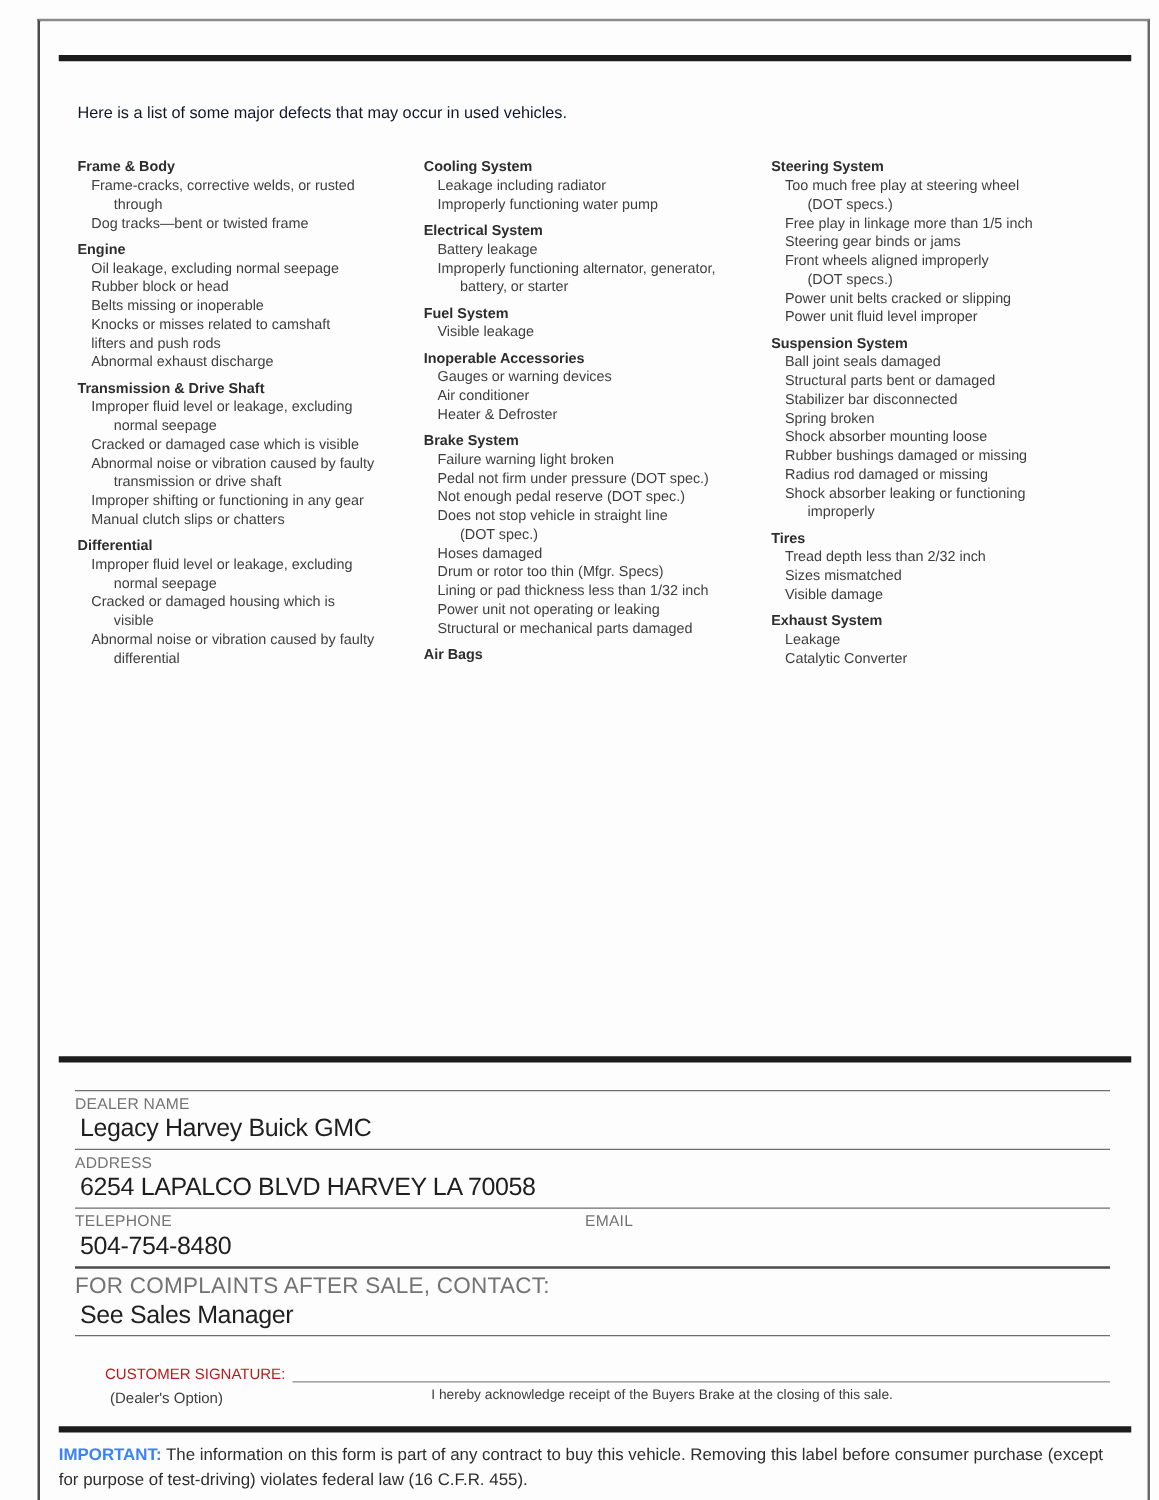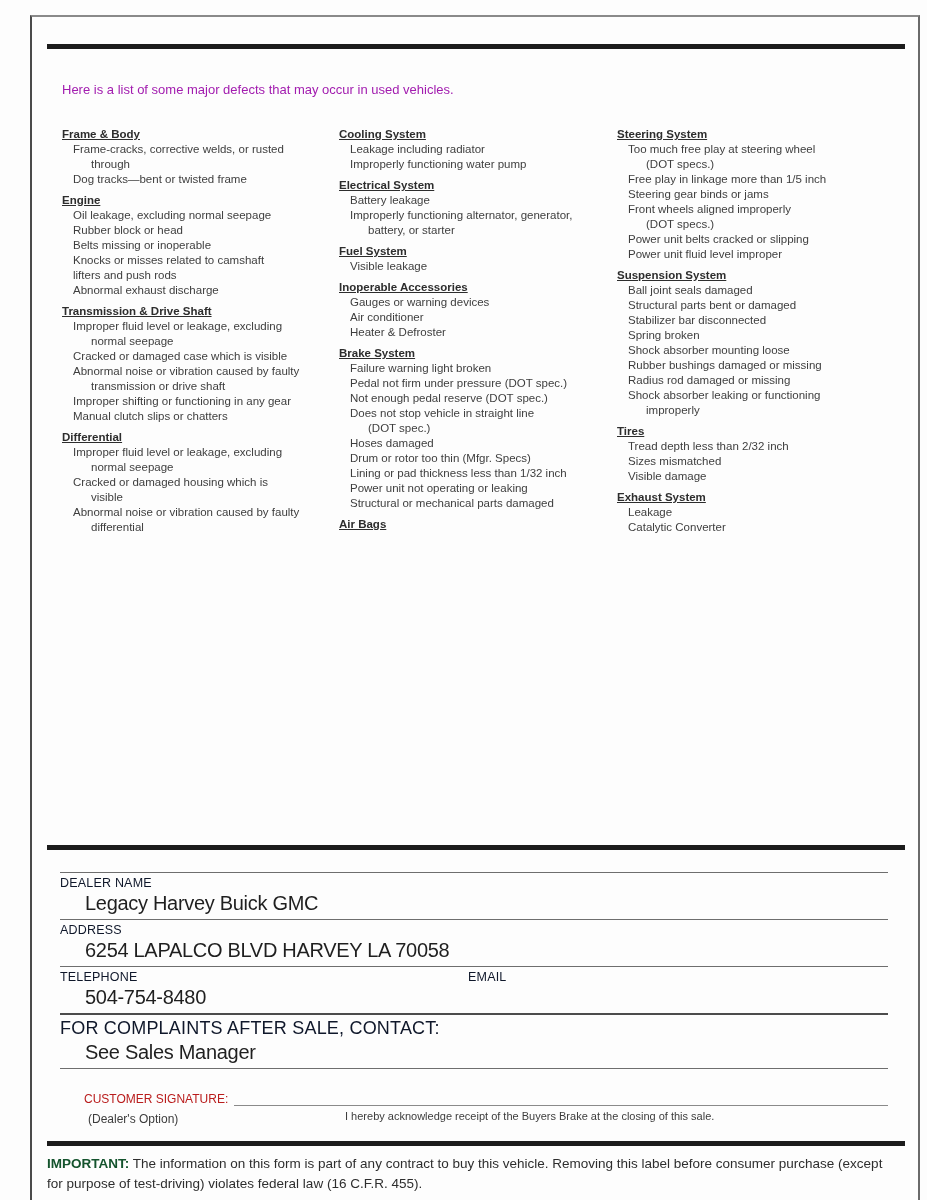--- a/index.html
+++ b/index.html
@@ -38,42 +38,41 @@
   }
   .bar-top    { top: 44px; }
   .bar-mid    { top: 845px; }
   .bar-bottom { top: 1141px; }
 
   .intro {
     position: absolute;
     left: 62px;
     top: 82px;
     font-size: 13px;
-    color: #a21caf;
+    color: #0f172a;
   }
 
   
   .columns {
     position: absolute;
     left: 62px;
     top: 127px;
     width: 835px;
     display: flex;
   }
   .col { box-sizing: border-box; }
   .col-0 { width: 277px; }
   .col-1 { width: 278px; }
   .col-2 { width: 280px; }
   .defect-header {
     font-size: 11.5px;
     font-weight: bold;
     color: #2d2d2d;
     line-height: 15px;
     margin-top: 6px;
-    text-decoration: underline;
   }
   .col .defect-section:first-child .defect-header { margin-top: 0; }
   .defect-item {
     font-size: 11.5px;
     line-height: 15px;
     color: #3e3e3e;
     padding-left: 11px;
   }
   .defect-item.cont { padding-left: 29px; }
 
@@ -81,31 +80,30 @@
   .dealer-form {
     position: absolute;
     left: 60px;
     top: 872px;
     width: 828px;
   }
   .rule   { border-top: 1px solid #6e6e6e; height: 0; }
   .rule2  { border-top: 2.5px solid #4c4c4c; height: 0; }
   .field-label {
     font-size: 12.5px;
-    color: #0f172a;
+    color: #737373;
     padding-top: 3px;
     letter-spacing: 0.2px;
   }
   .field-value {
     font-size: 20px;
     color: #1f1f1f;
     letter-spacing: -0.3px;
     padding: 2px 0 3px 4px;
     height: 24px;
-    margin-left: 21px;
   }
   .tel-row { display: flex; }
   .email-label { position: absolute; left: 408px; }
 
   .signature-block { margin-top: 22px; }
   .sig-row { display: flex; align-items: flex-end; }
   .sig-label {
     font-size: 12px;
     color: #b91c1c;
     white-space: nowrap;
@@ -130,21 +128,21 @@
   
   .important {
     position: absolute;
     left: 47px;
     top: 1154px;
     width: 845px;
     font-size: 13.5px;
     line-height: 20px;
     color: #2e2e2e;
   }
-  .imp-label { font-weight: bold; color: #14532d; }
+  .imp-label { font-weight: bold; color: #3b82f6; }
 </style>
 </head>
 <body>
 
 <div class="canvas">
 
   <div class="page-border"></div>
   <div class="thick-bar bar-top"></div>
 
   <div class="intro">Here is a list of some major defects that may occur in used vehicles.</div>

